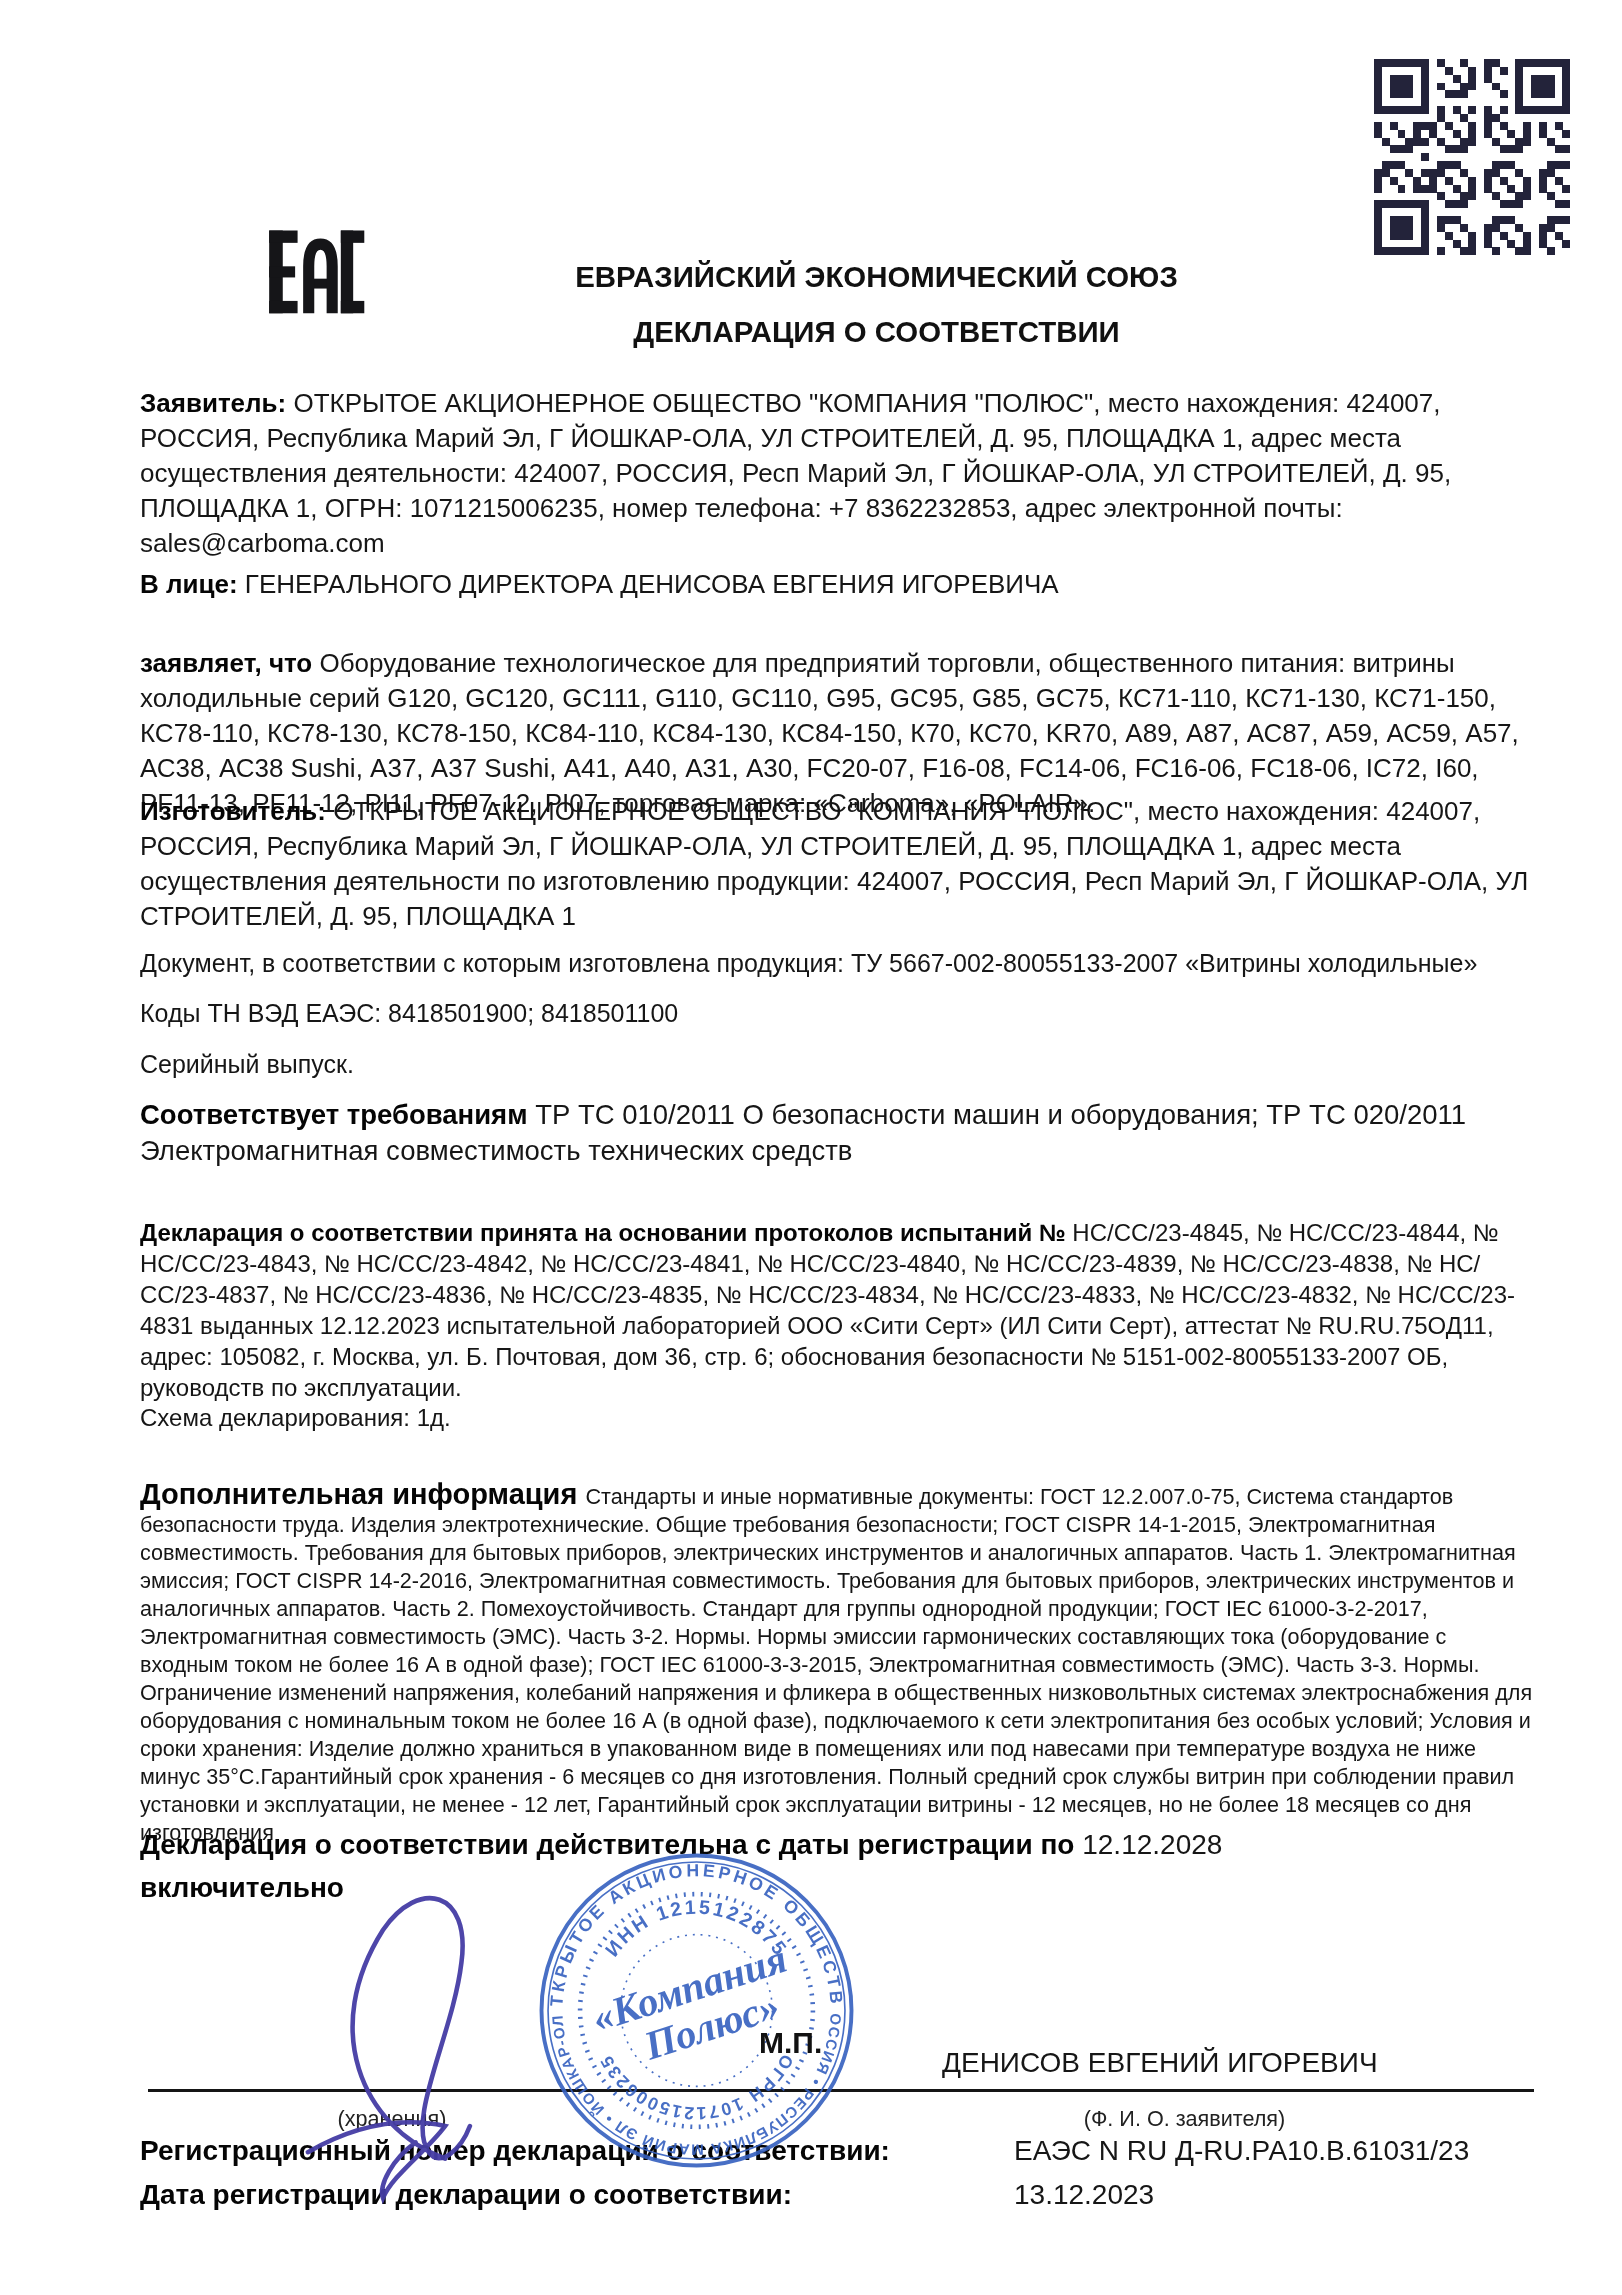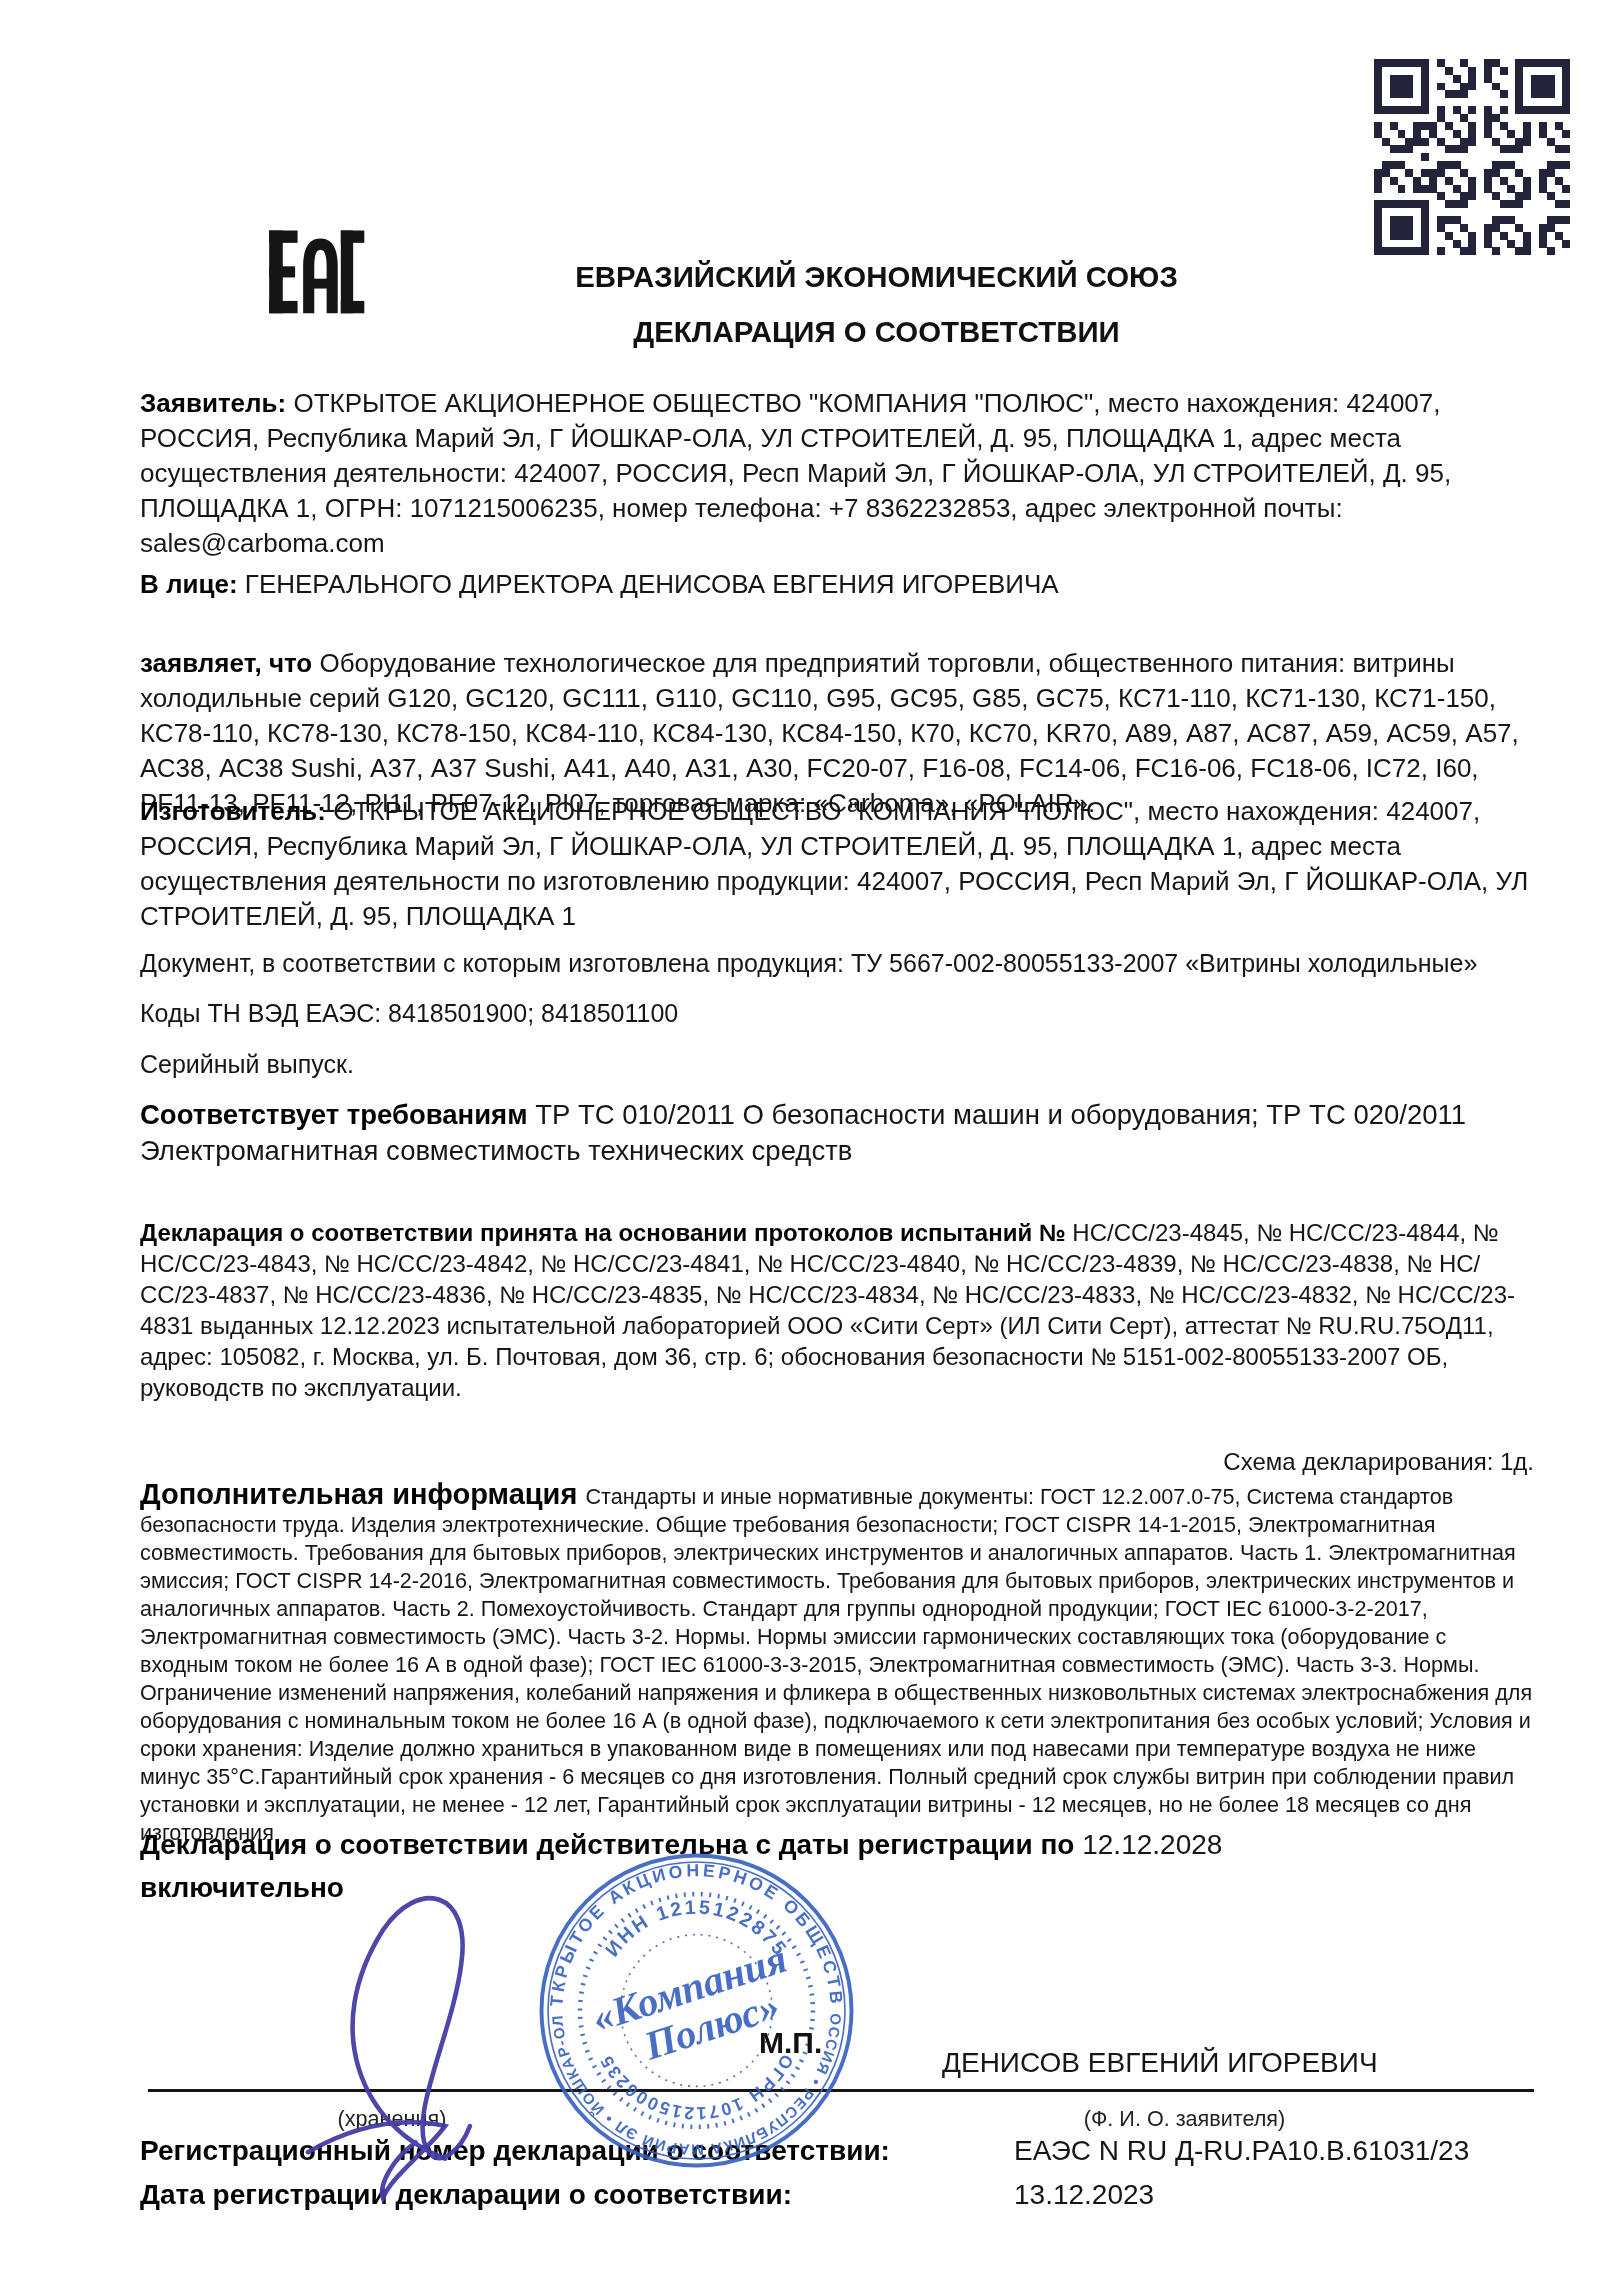--- a/index.html
+++ b/index.html
@@ -337,21 +337,21 @@
 <div class="para small" style="top:997px;">Коды ТН ВЭД ЕАЭС: 8418501900; 8418501100</div>
 <div class="para small" style="top:1048px;">Серийный выпуск.</div>
 
 <div class="para" style="top:1097px;font-size:27.5px;line-height:36px;">
   <span class="lead">Соответствует требованиям  </span><span>ТР ТС 010/2011 О безопасности машин и оборудования; ТР ТС 020/2011 Электромагнитная совместимость технических средств</span>
 </div>
 
 <div class="para" style="top:1217px;font-size:24px;line-height:31px;">
   <span class="lead">Декларация о соответствии принята на основании протоколов испытаний № </span><span>НС/СС/23-4845, № НС/СС/23-4844, № НС/СС/23-4843, № НС/СС/23-4842, № НС/СС/23-4841, № НС/СС/23-4840, № НС/СС/23-4839, № НС/СС/23-4838, № НС/СС/23-4837, № НС/СС/23-4836, № НС/СС/23-4835, № НС/СС/23-4834, № НС/СС/23-4833, № НС/СС/23-4832, № НС/СС/23-4831 выданных 12.12.2023 испытательной лабораторией ООО «Сити Серт» (ИЛ Сити Серт), аттестат № RU.RU.75ОД11, адрес: 105082, г. Москва, ул. Б. Почтовая, дом 36, стр. 6; обоснования безопасности № 5151-002-80055133-2007 ОБ, руководств по эксплуатации.</span>
 </div>
-<div class="para" style="top:1444px;font-size:24px;text-align:right;">Схема декларирования: 1д.</div>
+<div class="para" style="top:1400px;font-size:24px;">Схема декларирования: 1д.</div>
 
 <div class="para" style="top:1480px;font-size:21.6px;line-height:28px;">
   <span class="lead" style="font-size:29px;">Дополнительная информация </span><span>Стандарты и иные нормативные документы: ГОСТ 12.2.007.0-75, Система стандартов безопасности труда. Изделия электротехнические. Общие требования безопасности; ГОСТ CISPR 14-1-2015, Электромагнитная совместимость. Требования для бытовых приборов, электрических инструментов и аналогичных аппаратов. Часть 1. Электромагнитная эмиссия; ГОСТ CISPR 14-2-2016, Электромагнитная совместимость. Требования для бытовых приборов, электрических инструментов и аналогичных аппаратов. Часть 2. Помехоустойчивость. Стандарт для группы однородной продукции; ГОСТ IEC 61000-3-2-2017, Электромагнитная совместимость (ЭМС). Часть 3-2. Нормы. Нормы эмиссии гармонических составляющих тока (оборудование с входным током не более 16 А в одной фазе); ГОСТ IEC 61000-3-3-2015, Электромагнитная совместимость (ЭМС). Часть 3-3. Нормы. Ограничение изменений напряжения, колебаний напряжения и фликера в общественных низковольтных системах электроснабжения для оборудования с номинальным током не более 16 А (в одной фазе), подключаемого к сети электропитания без особых условий; Условия и сроки хранения: Изделие должно храниться в упакованном виде в помещениях или под навесами при температуре воздуха не ниже минус 35°С.Гарантийный срок хранения - 6 месяцев со дня изготовления. Полный средний срок службы витрин при соблюдении правил установки и эксплуатации, не менее - 12 лет, Гарантийный срок эксплуатации витрины - 12 месяцев, но не более 18 месяцев со дня изготовления</span>
 </div>
 
 <div class="para" style="top:1827px;font-size:28px;">
   <span class="lead">Декларация о соответствии действительна с даты регистрации по </span><span>12.12.2028</span>
 </div>
 <div class="para lead" style="top:1870px;font-size:28px;">включительно</div>
 

